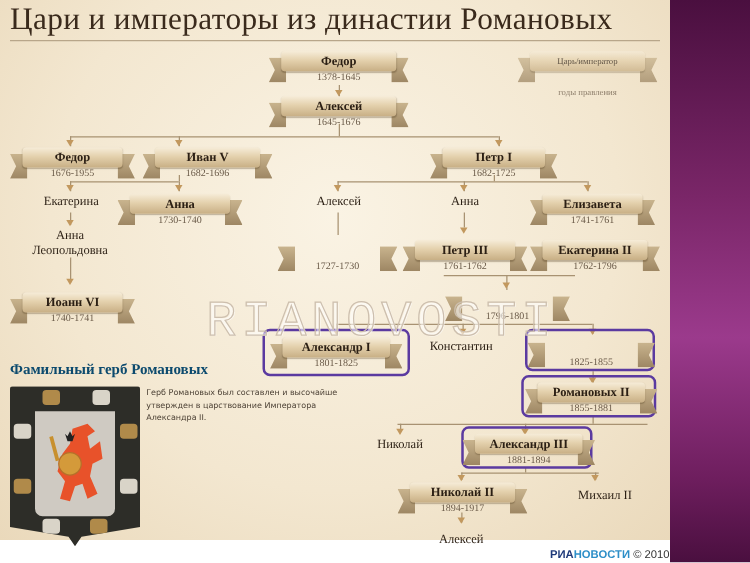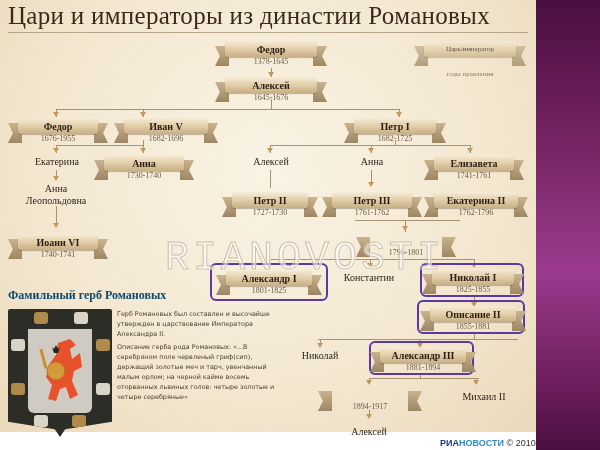--- a/index.html
+++ b/index.html
@@ -208,23 +208,20 @@
   <div class="tail l"></div>
     <div class="tail r"></div>
   <div class="band">
       <span class="name">Елизавета</span>
     </div>
   <div class="years">1741-1761</div>
 </div>
 <div class="ribbon" style="left:228px;top:189px;width:84px">
   <div class="tail l"></div>
     <div class="tail r"></div>
-  <div class="band">
-      <span class="name">Петр II</span>
-    </div>
   <div class="years">1727-1730</div>
 </div>
 <div class="ribbon" style="left:328px;top:189px;width:88px">
   <div class="tail l"></div>
     <div class="tail r"></div>
   <div class="band">
       <span class="name">Петр III</span>
     </div>
   <div class="years">1761-1762</div>
 </div>
@@ -257,49 +254,49 @@
   <div class="band">
       <span class="name">Александр I</span>
     </div>
   <div class="years">1801-1825</div>
 </div>
 
 <div class="highlight" style="left:420px;top:263px;width:104px;height:34px"></div>
 <div class="ribbon" style="left:428px;top:266px;width:90px">
   <div class="tail l"></div>
     <div class="tail r"></div>
-  <div class="band">
-      <span class="name">Николай I</span>
-    </div>
   <div class="years">1825-1855</div>
 </div>
 
 <div class="highlight" style="left:417px;top:300px;width:108px;height:34px"></div>
 <div class="ribbon" style="left:426px;top:303px;width:94px">
   <div class="tail l"></div>
     <div class="tail r"></div>
   <div class="band">
-      <span class="name">Описание II</span>
+      <span class="name">Романовых II</span>
     </div>
   <div class="years">1855-1881</div>
 </div>
 
 <div class="highlight" style="left:369px;top:341px;width:105px;height:34px"></div>
 <div class="ribbon" style="left:376px;top:344px;width:94px">
   <div class="tail l"></div>
     <div class="tail r"></div>
   <div class="band">
       <span class="name">Александр III</span>
     </div>
   <div class="years">1881-1894</div>
 </div>
 
 <div class="ribbon" style="left:324px;top:383px;width:92px">
   <div class="tail l"></div>
     <div class="tail r"></div>
+  <div class="band">
+      <span class="name">Николай II</span>
+    </div>
   <div class="years">1894-1917</div>
 </div>
 
 <div class="plain" style="left:30px;top:156px;width:54px">Екатерина</div>
 <div class="plain" style="left:16px;top:183px;width:80px;white-space:normal">Анна Леопольдовна</div>
 <div class="plain" style="left:244px;top:156px;width:54px">Алексей</div>
 <div class="plain" style="left:350px;top:156px;width:44px">Анна</div>
 <div class="plain" style="left:337px;top:272px;width:64px">Константин</div>
 <div class="plain" style="left:296px;top:350px;width:48px">Николай</div>
 <div class="plain" style="left:456px;top:391px;width:56px">Михаил II</div>
@@ -323,19 +320,18 @@
       <path d="M22 6 L34 2 L40 8 L34 12 L36 22 L44 16 L46 30 L38 34 L36 44 L42 58 L34 62 L30 50 L24 52 L20 64 L12 62 L16 48 L10 40 L14 26 L20 18 Z" fill="#e8522a"></path>
       <circle cx="20" cy="34" r="9" fill="#d49a3a" stroke="#b5702a" stroke-width="1"></circle>
       <rect x="6" y="12" width="3" height="20" fill="#c8902e" transform="rotate(-15 7 22)"></rect>
       <path d="M18 12 L20 8 L22 12 L24 10 L22 16 L18 16 L16 10 Z" fill="#222"></path>
     </svg>
   </div>
 </div>
 
 <div class="arms-text">
   <p>Герб Романовых был составлен и высочайше утвержден в царствование Императора Александра II.</p>
-  <p>Описание герба рода Романовых: «...В серебряном поле червленый гриф(сип), держащий золотые меч и тарч, увенчанный малым орлом; на черной кайме восемь оторванных львиных голов: четыре золотые и четыре серебряные»</p>
 </div>
 
 <div class="credit">
   <span class="ria">РИА</span><span class="novosti">НОВОСТИ</span>
   <span class="copy">© 2010</span>
 </div>
 
 </body></html>

